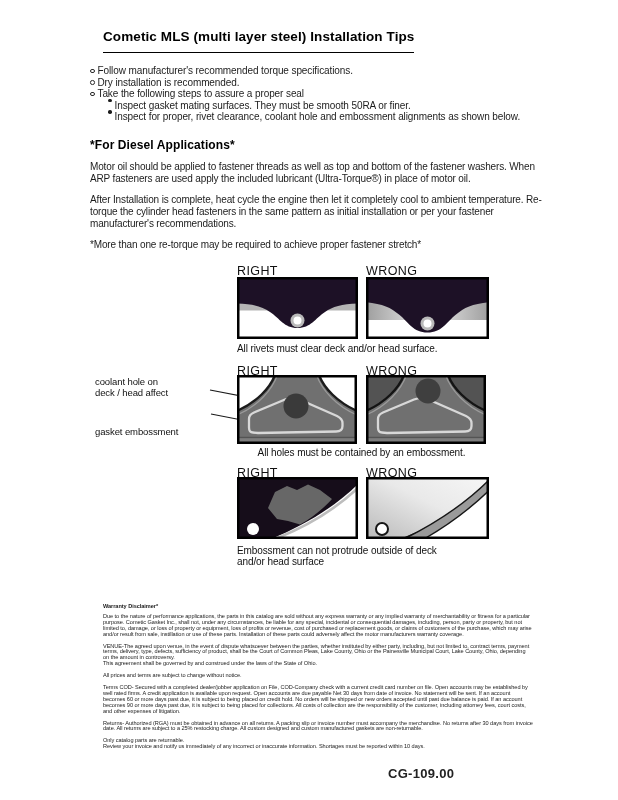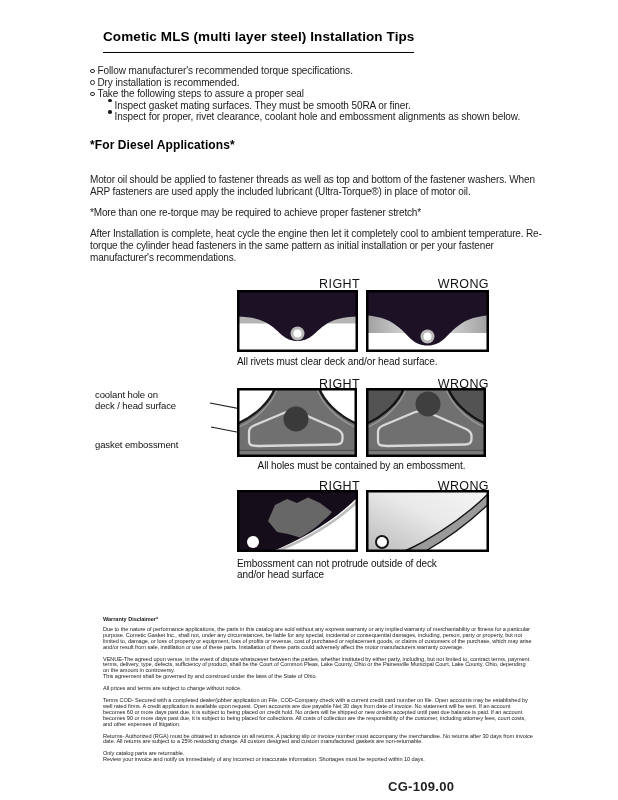--- a/index.html
+++ b/index.html
@@ -21,26 +21,26 @@
     width:4.5px; height:4.5px; border:1px solid #2a2a2a; border-radius:50%;
     display:inline-block; margin-right:3px; position:relative; top:-1px; flex:0 0 auto;
   }
   .sb-row { display:flex; align-items:flex-start; margin-left:18px; }
   .sb-marker {
     width:3.5px; height:3.5px; background:#1c1c1c; border-radius:50%;
     display:inline-block; margin-right:3px; position:relative; top:-1px; flex:0 0 auto;
   }
   .diesel { margin-left:90px; width:452px; }
   .diesel-heading { font-size:12px; font-weight:bold; color:#000; margin-top:15px; letter-spacing:0.1px; }
-  .para { font-size:10px; line-height:12px; letter-spacing:-0.15px; margin-top:22px; color:#1c1c1c; }
+  .para { font-size:10px; line-height:12px; letter-spacing:-0.15px; margin-top:9px; color:#1c1c1c; }
   .para-gap { margin-top:9px; }
   
   .diagrams { position:relative; height:304px; margin-top:13px; }
   .d-label {
-    position:absolute; width:123px; text-align:right;
+    position:absolute; width:123px; text-align:left;
     font-size:12.5px; color:#111; letter-spacing:0.4px;
   }
   .d-img { position:absolute; display:block; }
   .d-caption { position:absolute; font-size:10px; letter-spacing:-0.1px; color:#111; line-height:11.5px; }
   .leader-label {
     position:absolute; font-size:9.5px; letter-spacing:-0.1px; color:#111;
     width:115px; line-height:11px;
   }
   .leader-svg { position:absolute; left:205px; top:120px; }
   
@@ -78,22 +78,22 @@
     </div>
     <div class="sb-row">
       <span class="sb-marker"></span>
       <span>Inspect for proper, rivet clearance, coolant hole and embossment alignments as shown below.</span>
     </div>
   </div>
 
   <div class="diesel">
     <div class="diesel-heading">*For Diesel Applications*</div>
     <div class="para">Motor oil should be applied to fastener threads as well as top and bottom of the fastener washers. When ARP fasteners are used apply the included lubricant (Ultra-Torque®) in place of motor oil.</div>
+    <div class="para para-gap">After Installation is complete, heat cycle the engine then let it completely cool to ambient temperature. Re-torque the cylinder head fasteners in the same pattern as initial installation or per your fastener manufacturer's recommendations.</div>
     <div class="para para-gap">*More than one re-torque may be required to achieve proper fastener stretch*</div>
-    <div class="para para-gap">After Installation is complete, heat cycle the engine then let it completely cool to ambient temperature. Re-torque the cylinder head fasteners in the same pattern as initial installation or per your fastener manufacturer's recommendations.</div>
   </div>
 
   <div class="diagrams">
 
     <div class="d-label" style="left:237px; top:0;">RIGHT</div>
     <div class="d-label" style="left:366px; top:0;">WRONG</div>
 
     <svg class="d-img" style="left:237px; top:13px;" width="121" height="62" viewBox="0 0 121 62">
       <rect x="0" y="0" width="121" height="62" fill="#ffffff"></rect>
       <rect x="0" y="26" width="121" height="7.5" fill="#b5b5b5"></rect>
@@ -120,21 +120,21 @@
       <rect x="1.25" y="1.25" width="120.5" height="59.5" fill="none" stroke="#000000" stroke-width="2.5"></rect>
     </svg>
 
     <div class="d-caption" style="left:237px; top:79px;">All rivets must clear deck and/or head surface.</div>
 
     <div class="d-label" style="left:237px; top:100px;">RIGHT</div>
     <div class="d-label" style="left:366px; top:100px;">WRONG</div>
 
     <div class="leader-label" style="left:95px; top:112px;">
       <div>coolant hole on</div>
-      <div>deck / head surface</div>
+      <div>deck / head affect</div>
     </div>
     <div class="leader-label" style="left:95px; top:162px;">gasket embossment</div>
     <svg class="leader-svg" width="95" height="50" viewBox="0 0 95 50">
       <line x1="5" y1="6" x2="88" y2="22" stroke="#1a1a1a" stroke-width="1.1"></line>
       <line x1="6" y1="30" x2="52" y2="39" stroke="#1a1a1a" stroke-width="1.1"></line>
     </svg>
 
     <svg class="d-img" style="left:237px; top:111px;" width="120" height="69" viewBox="0 0 120 69">
       <rect x="0" y="0" width="120" height="69" fill="#707070"></rect>
       <line x1="0" y1="62.5" x2="120" y2="62.5" stroke="#545454" stroke-width="1.6"></line>

